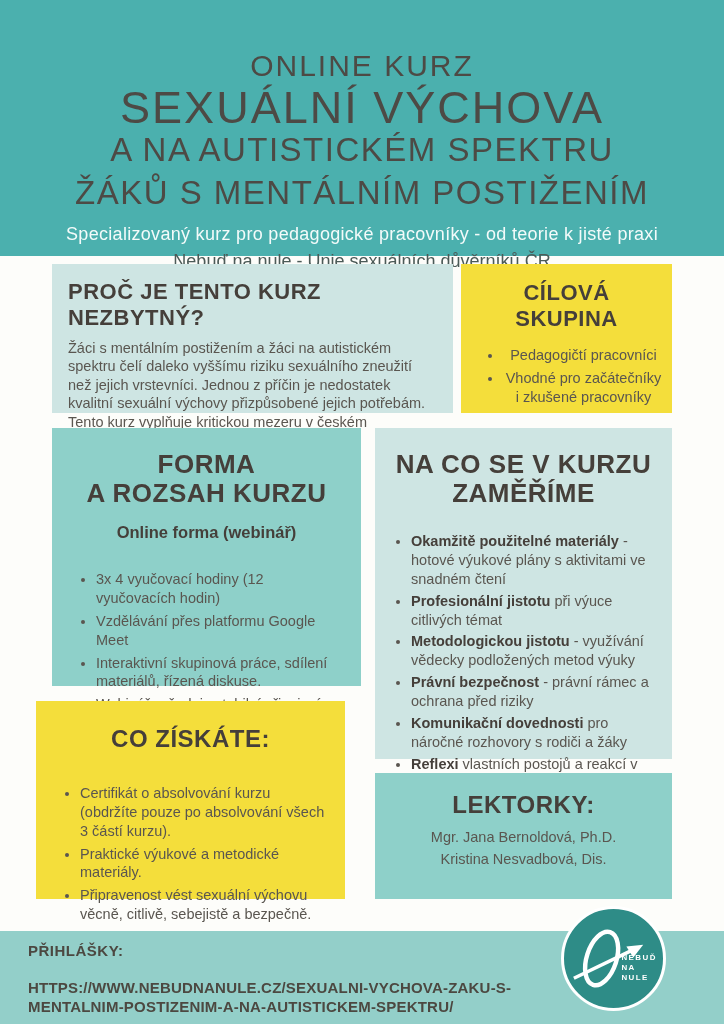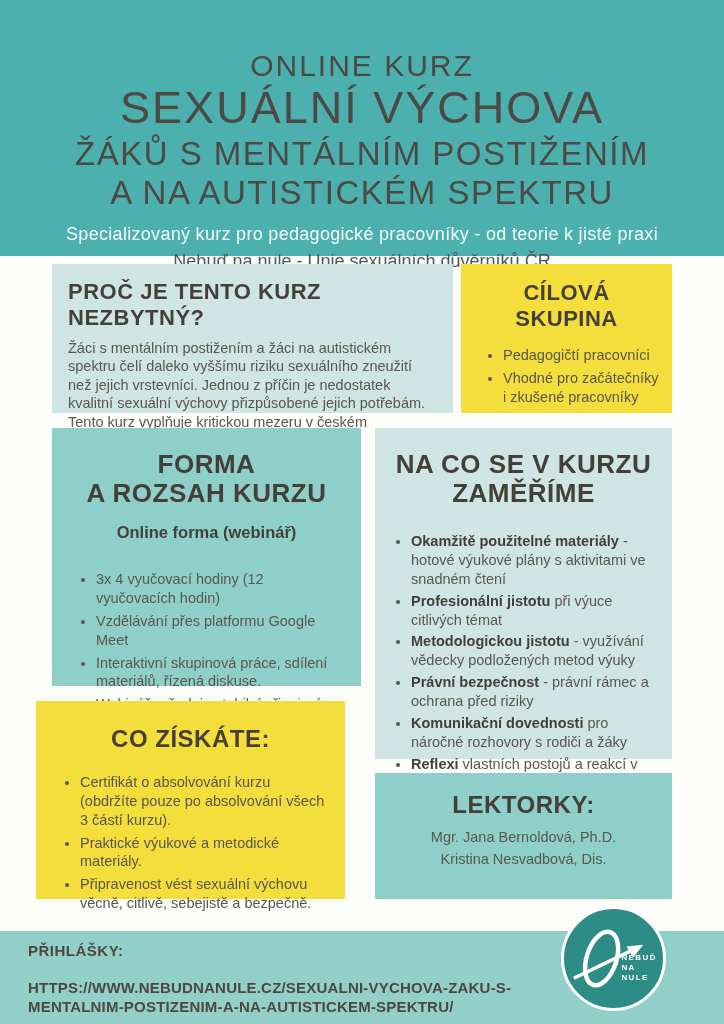--- a/index.html
+++ b/index.html
@@ -70,21 +70,21 @@
   .why-box { left: 52px; top: 264px; width: 401px; height: 149px; padding: 15px 16px 0 16px; }
   .why-box p {
     margin-top: 8px;
     font-size: 14.5px;
     line-height: 1.27;
     color: #5a5650;
   }
 
   .target-box { left: 461px; top: 264px; width: 211px; height: 149px; padding: 16px 8px 0 8px; }
   .target-box h2 { text-align: center; }
-  .target-box ul { margin: 14px 0 0 34px; }
+  .target-box ul { margin: 14px 0 0 34px; text-align: center; }
 
   ul { list-style: disc; }
   li {
     font-size: 14.5px;
     line-height: 1.3;
     color: #5a5650;
     margin-bottom: 4px;
   }
   li b { color: #453f3a; }
 
@@ -93,21 +93,21 @@
   .format-box .sub { text-align: center; font-size: 16.5px; font-weight: bold; color: #453f3a; margin-top: 15px; }
   .format-box ul { margin: 28px 0 0 44px; padding-right: 14px; }
 
   .focus-box { left: 375px; top: 428px; width: 297px; height: 331px; padding-top: 22px; }
   .focus-box .h-line { text-align: center; font-size: 26px; font-weight: bold; color: #453f3a; letter-spacing: 0.5px; line-height: 1.12; }
   .focus-box ul { margin: 24px 0 0 36px; padding-right: 10px; }
   .focus-box li { margin-bottom: 3px; }
 
   .gain-box { left: 36px; top: 701px; width: 309px; height: 198px; padding-top: 24px; }
   .gain-box h2 { text-align: center; font-size: 24px; }
-  .gain-box ul { margin: 20px 0 0 44px; padding-right: 14px; }
+  .gain-box ul { margin: 31px 0 0 44px; padding-right: 14px; }
 
   .lecturers-box { left: 375px; top: 773px; width: 297px; height: 126px; padding-top: 18px; }
   .lecturers-box h2 { text-align: center; font-size: 24px; }
   .lecturers-box .names { margin-top: 8px; text-align: center; font-size: 14.5px; line-height: 1.5; color: #5a5650; }
 
   
   .footer {
     position: absolute;
     left: 0; top: 931px;
     width: 724px; height: 93px;
@@ -141,22 +141,22 @@
   .logo svg { width: 100%; height: 100%; display: block; }
 </style>
 </head>
 <body>
 
 <div class="poster">
 
   <div class="header">
     <div class="kicker">ONLINE KURZ</div>
     <div class="title">SEXUÁLNÍ VÝCHOVA</div>
+    <div class="subtitle second">A NA AUTISTICKÉM SPEKTRU</div>
     <div class="subtitle">ŽÁKŮ S MENTÁLNÍM POSTIŽENÍM</div>
-    <div class="subtitle second">A NA AUTISTICKÉM SPEKTRU</div>
     <div class="tagline1">Specializovaný kurz pro pedagogické pracovníky - od teorie k jisté praxi</div>
     <div class="tagline2">Nebuď na nule - Unie sexuálních důvěrníků ČR</div>
   </div>
 
   <div class="box blue-box why-box">
     <h2>PROČ JE TENTO KURZ NEZBYTNÝ?</h2>
     <p>Žáci s mentálním postižením a žáci na autistickém spektru čelí daleko vyššímu riziku sexuálního zneužití než jejich vrstevníci. Jednou z příčin je nedostatek kvalitní sexuální výchovy přizpůsobené jejich potřebám. Tento kurz vyplňuje kritickou mezeru v českém vzdělávání.</p>
   </div>
 
   <div class="box yellow-box target-box">

